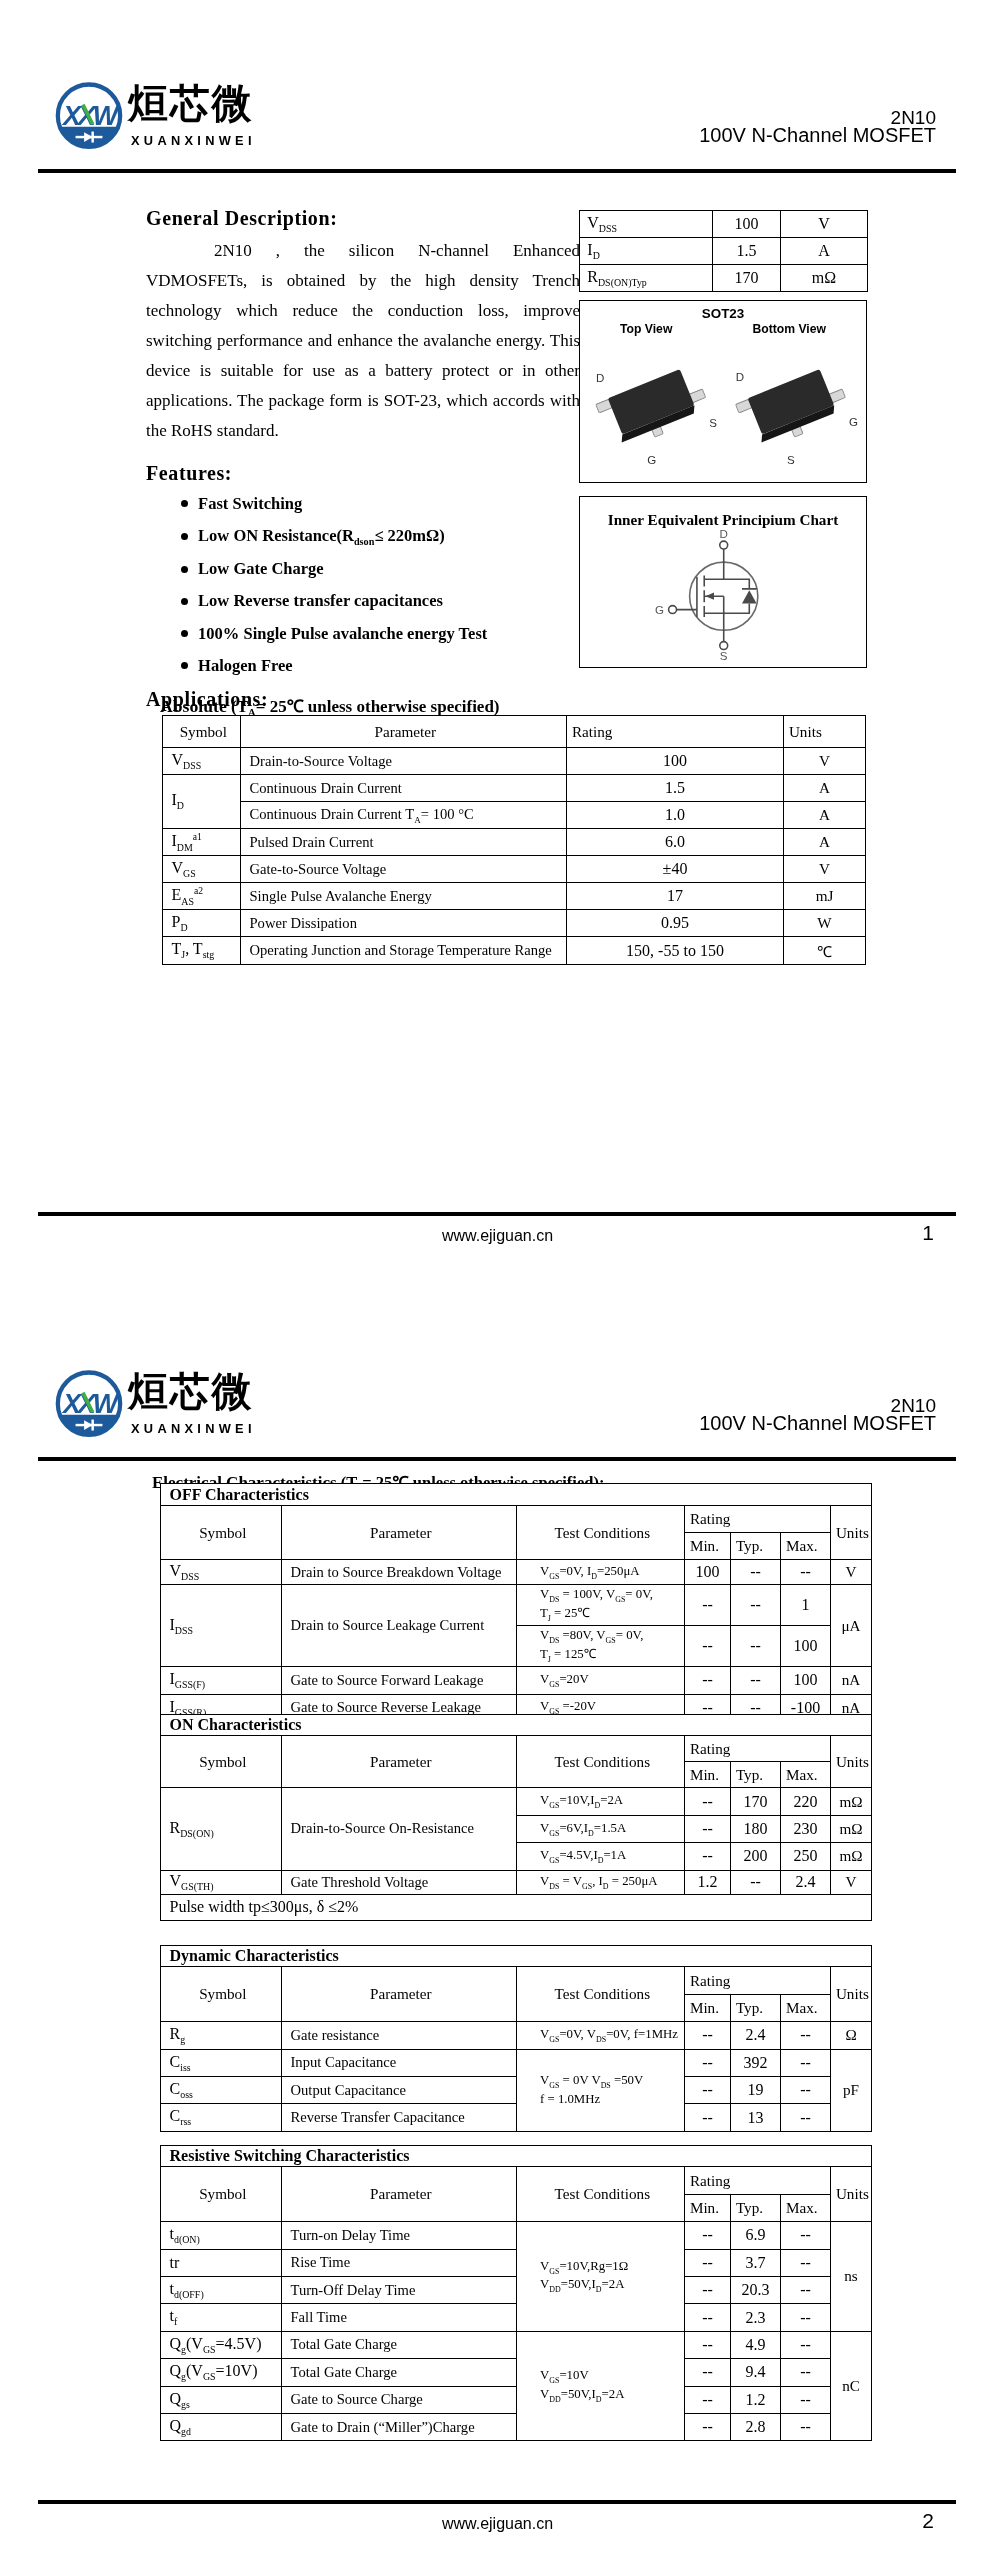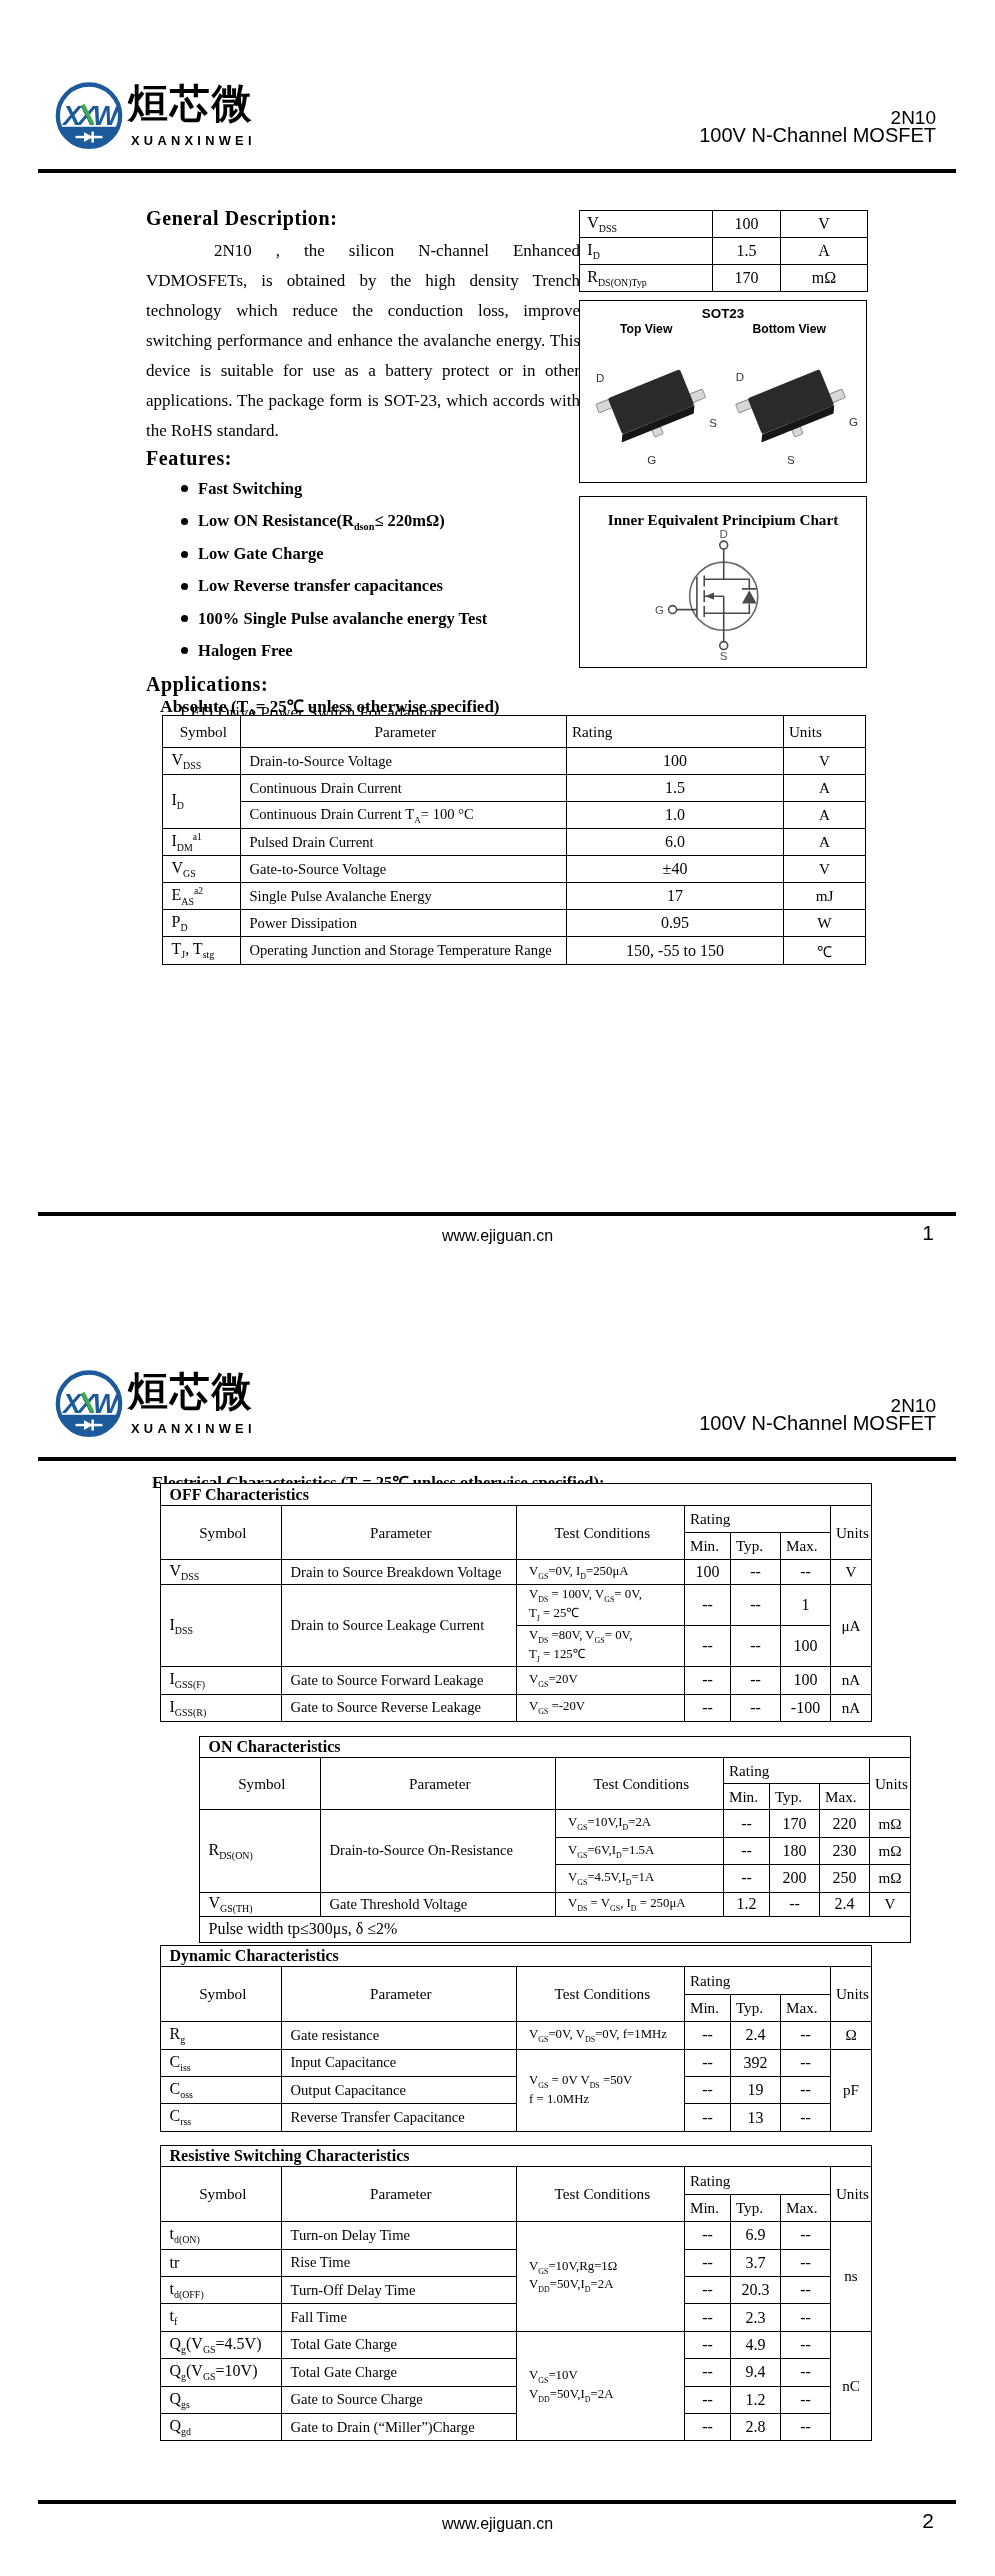--- a/index.html
+++ b/index.html
@@ -14,21 +14,21 @@
   .brand-cn{position:absolute;left:128px;top:83px;font-family:"Liberation Sans",sans-serif;font-weight:bold;font-size:40px;letter-spacing:1.8px;line-height:1;}
   .brand-en{position:absolute;left:131px;top:133px;font-family:"Liberation Sans",sans-serif;font-weight:bold;font-size:12.8px;letter-spacing:4.3px;}
   .part{position:absolute;right:59px;top:107px;font-family:"Liberation Sans",sans-serif;font-size:19px;}
   .subtitle{position:absolute;right:59px;top:124px;font-family:"Liberation Sans",sans-serif;font-size:20px;}
   .ftr-url{position:absolute;top:1227px;left:0;width:100%;text-align:center;font-family:"Liberation Sans",sans-serif;font-size:16px;}
   .ftr-pg{position:absolute;top:1221px;right:61px;font-family:"Liberation Sans",sans-serif;font-size:21px;}
   
   .leftcol{position:absolute;left:146px;top:207px;width:434px;}
   .h-big{font-size:20px;font-weight:bold;letter-spacing:0.6px;}
   .gd-body{margin-top:6.1px;font-size:17px;line-height:30px;text-align:justify;text-indent:68px;}
-  .feat-h{margin-top:1px;}
+  .feat-h{margin-top:16px;}
   .feat-list{list-style:none;margin:8.5px 0 3.7px 35px;}
   .feat-list li{display:flex;align-items:center;gap:9.8px;font-weight:bold;font-size:16.5px;margin-bottom:12.2px;}
   .blt{width:7.3px;height:7.3px;border-radius:50%;background:#000;flex:0 0 7.3px;}
   .apps-body{margin-top:7.3px;padding-left:34px;font-size:17px;}
   
   .rightcol{position:absolute;left:579px;top:210px;width:288px;}
   .quick{width:288px;border-collapse:collapse;border:1.2px solid #000;table-layout:fixed;}
   .quick td{border:0.6px solid #000;font-size:16px;height:27px;}
   .quick .s{padding-left:7.3px;}
   .quick .v,.quick .u{text-align:center;}
@@ -43,28 +43,28 @@
   .abs-h b{font-size:17.7px;}
   .ec-h{position:absolute;left:152px;top:182px;font-size:16.5px;}
   .ec-h b{font-size:17px;}
   .dt{border-collapse:collapse;border:1.5px solid #000;table-layout:fixed;background:#fff;}
   .dt td{border:0.6px solid #000;font-size:14.6px;vertical-align:middle;padding:1.2px 4.9px;}
   .dt .sect{font-weight:bold;font-size:16px;padding-left:8.5px;border-bottom:1.5px solid #000;}
   .dt .hd{font-size:15.2px;text-align:left;}
   .dt .hl{font-size:15.2px;text-align:center;padding-left:8.5px;}
   .dt .sym{font-size:16px;padding-left:8.5px;}
   .dt .par{font-size:14.6px;padding-left:8.5px;}
-  .dt .cnd{font-size:12.8px;padding-left:12px;line-height:1.3;}
+  .dt .cnd{font-size:12.8px;padding-left:23px;line-height:1.3;}
   .dt .val{font-size:16px;text-align:center;}
   .dt .unt{font-size:15.2px;text-align:center;}
   .dt .note{font-size:16px;padding-left:8.5px;border-top:1.5px solid #000;}
   .dt tr.hrow td{border-bottom:1.5px solid #000;}
   .abs-t{position:absolute;left:162px;top:715px;width:703px;}
   .t-off{position:absolute;left:160px;top:195px;width:710px;}
-  .t-on{position:absolute;left:160px;top:448px;width:710px;margin-left:39px;}
+  .t-on{position:absolute;left:160px;top:426px;width:710px;}
   .t-dyn{position:absolute;left:160px;top:657px;width:710px;}
   .t-res{position:absolute;left:160px;top:857px;width:710px;}
   sub{font-size:62%;}
   sup{font-size:60%;}
   text{font-family:"Liberation Sans",sans-serif;}
 </style>
 </head>
 <body>
 
 <div class="page">

